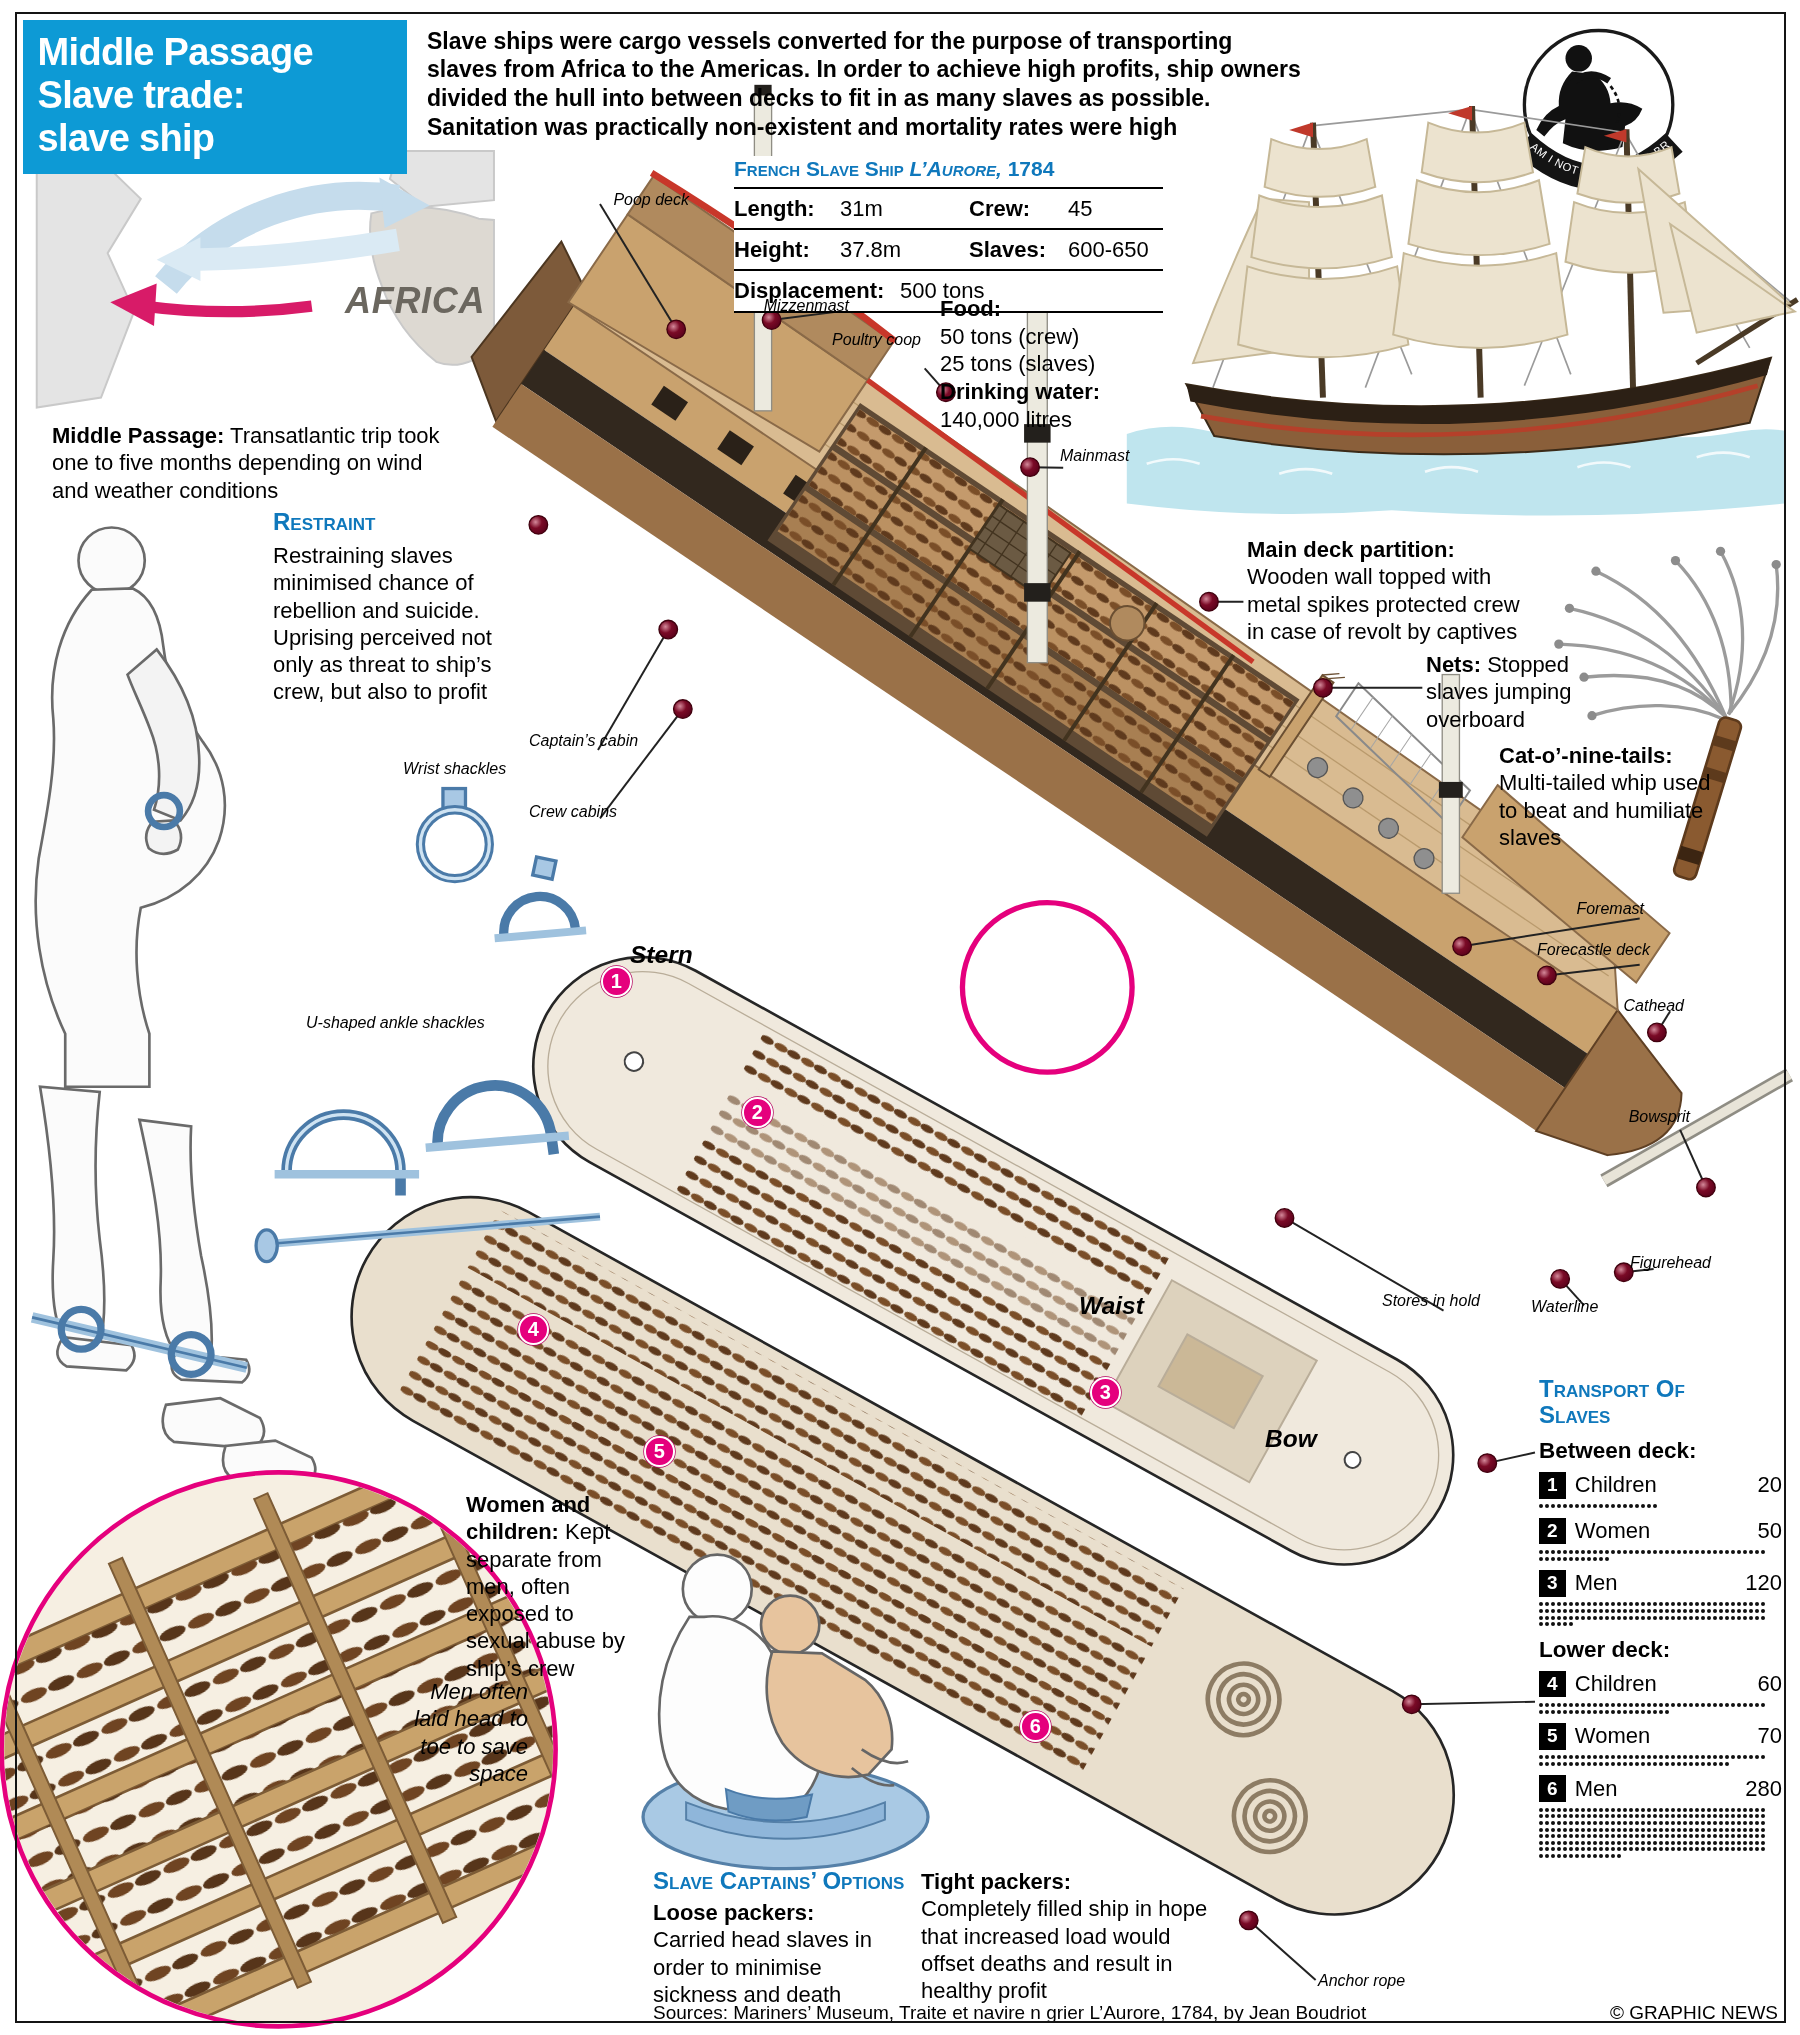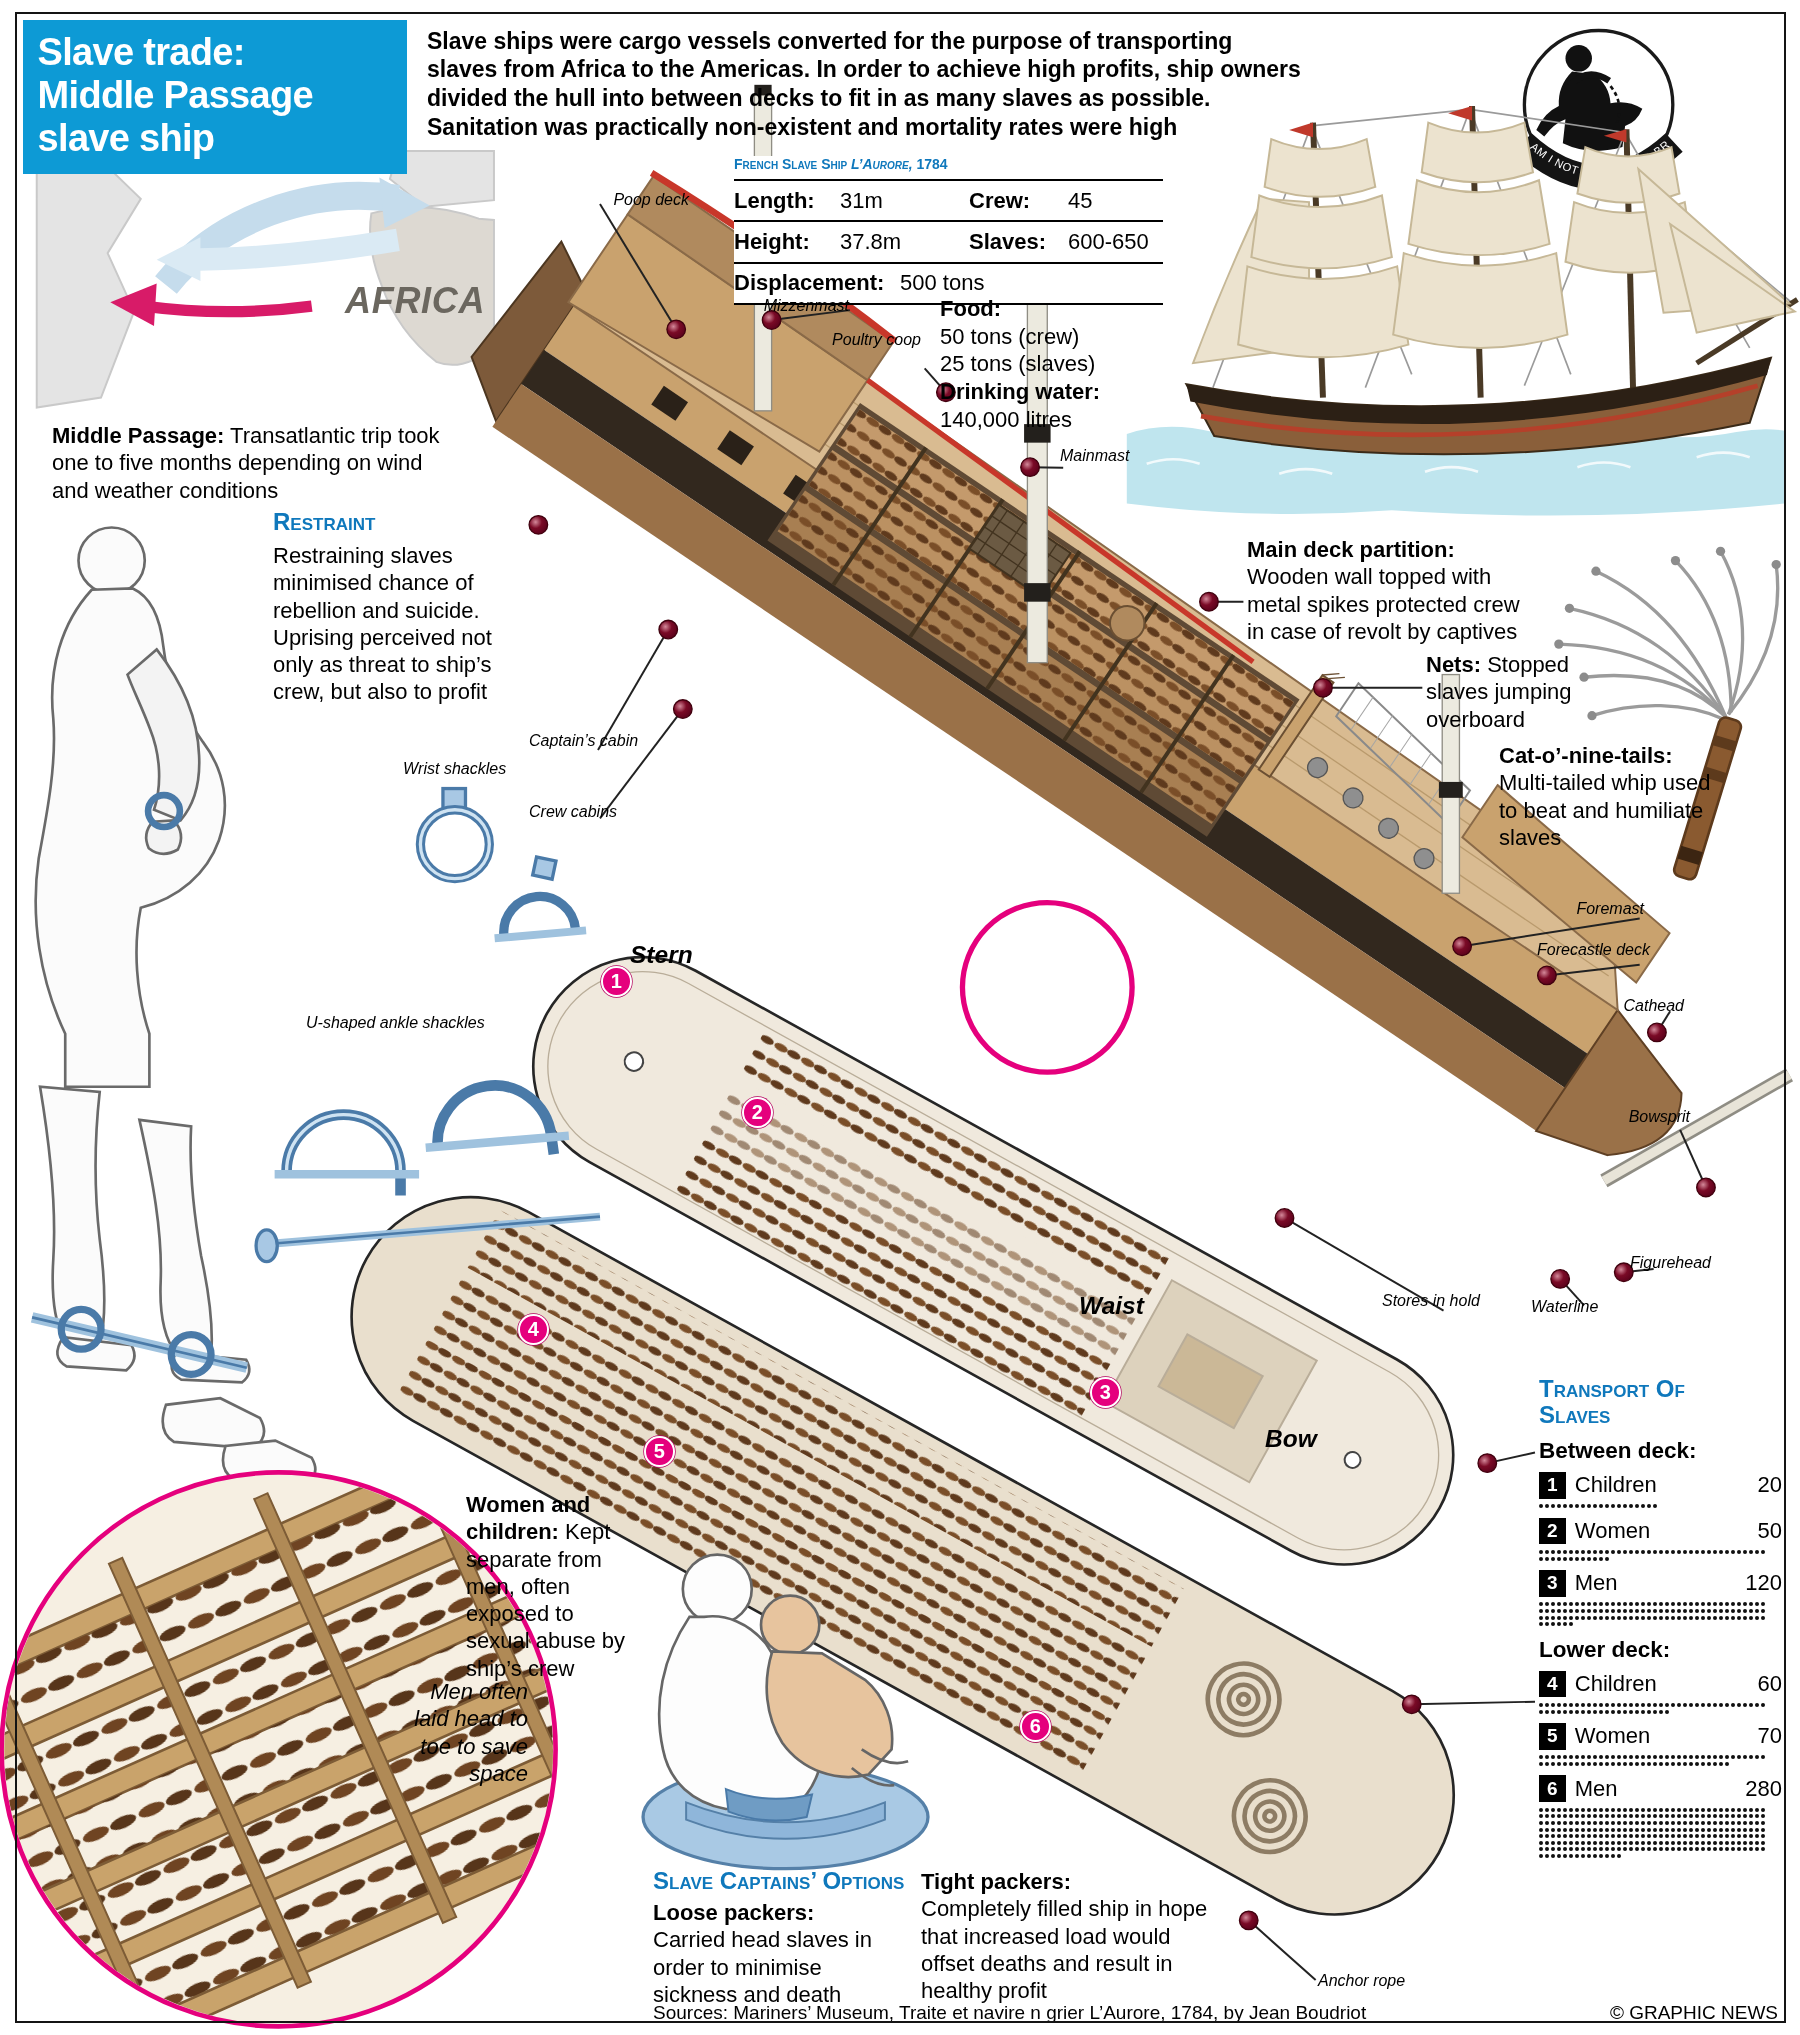--- a/index.html
+++ b/index.html
@@ -13,21 +13,21 @@
   .blk{display:block}
   .note{font-size:22px;line-height:1.24}
   .slabel{font-style:italic;font-size:16px;line-height:1.12}
   .r{text-align:right}
   .dlabel{font-style:italic;font-weight:bold;font-size:24.5px}
   .bluehead{color:#0f78bc;font-weight:bold;font-variant-caps:small-caps;font-size:24px;line-height:1.1}
   .title-box{left:23px;top:20px;width:384px;background:#0d9ad5;color:#fff;padding:10.6px 14.6px 13.3px;z-index:3}
   .title-box div{font-size:38px;font-weight:bold;line-height:1.14;letter-spacing:-0.7px}
   .intro{left:427px;top:26.5px;width:881px;font-size:23px;font-weight:bold;line-height:1.25}
   .factbox{left:734px;top:156px;width:429px;font-size:22px;background:#fff}
-  .fb-title{border-bottom:2.7px solid #000;padding:1.3px 0 6.6px;font-size:14px}
+  .fb-title{border-bottom:2.7px solid #000;padding:1.3px 0 6.6px;font-size:21px}
   .fb-row{display:flex;border-bottom:2px solid #000;padding:6.6px 0;align-items:baseline}
   .fb-row span{display:inline-block}
   .food{font-size:22px;line-height:1.2}
   .food div{margin-bottom:1.3px}
   .africa{font-style:italic;font-weight:bold;font-size:36px;color:#6b675f;letter-spacing:0.7px}
   .numc{position:absolute;z-index:3;width:30.5px;height:30.5px;border-radius:50%;background:#e5007d;color:#fff;font-weight:bold;font-size:20px;display:flex;align-items:center;justify-content:center;border:2px solid #fff;box-shadow:0 0 0 0.7px #b4005f}
   .transport{left:1539px;top:1376px;width:243px;z-index:2}
   .deckhead{font-weight:bold;font-size:22.5px;margin-top:9.3px}
   .t-row{margin-top:8px}
   .t-line{display:flex;align-items:center;font-size:22px}
@@ -408,22 +408,22 @@
     <circle cx="1938" cy="1838" r="14" fill="url(#dotG)"></circle>
     <circle cx="1884" cy="2898" r="14" fill="url(#dotG)"></circle>
     <circle cx="2244" cy="2208" r="14" fill="url(#dotG)"></circle>
     <circle cx="2130" cy="2572" r="14" fill="url(#dotG)"></circle>
   </g>
 </svg>
 
 <div id="frame"></div>
 
 <div class="abs title-box">
+  <div>Middle Passage</div>
   <div>Slave trade:</div>
-  <div>Middle Passage</div>
   <div>slave ship</div>
 </div>
 
 <div class="abs intro">Slave ships were cargo vessels converted for the purpose of transporting slaves from Africa to the Americas. In order to achieve high profits, ship owners divided the hull into between decks to fit in as many slaves as possible. Sanitation was practically non-existent and mortality rates were high</div>
 
 <div class="abs factbox">
   <div class="fb-title bluehead">
     <span>French Slave Ship </span><span class="i">L’Aurore,</span><span> 1784</span>
   </div>
   <div class="fb-row">

